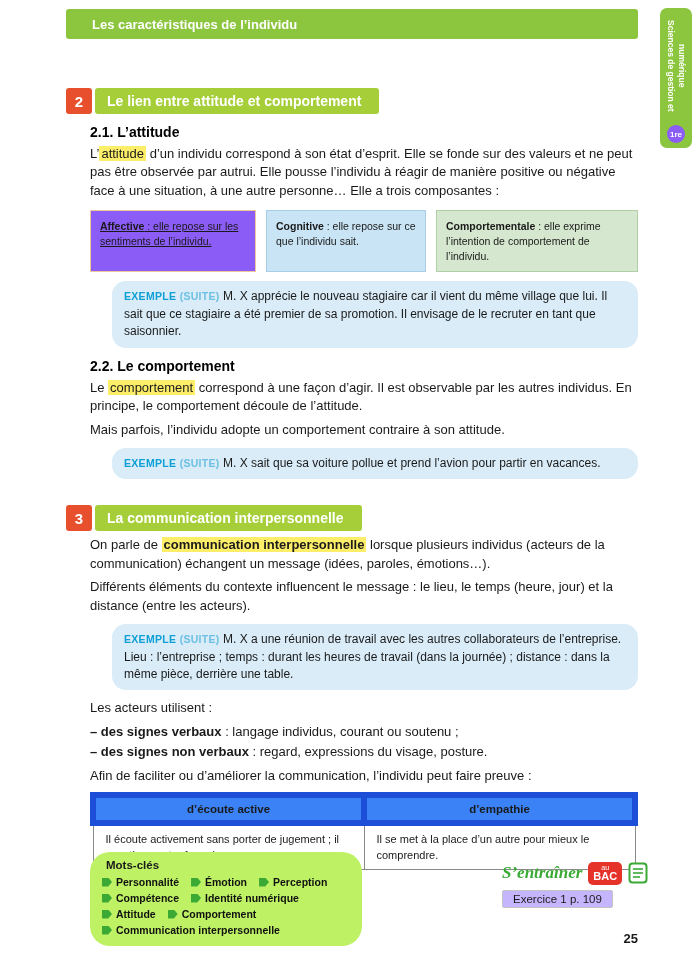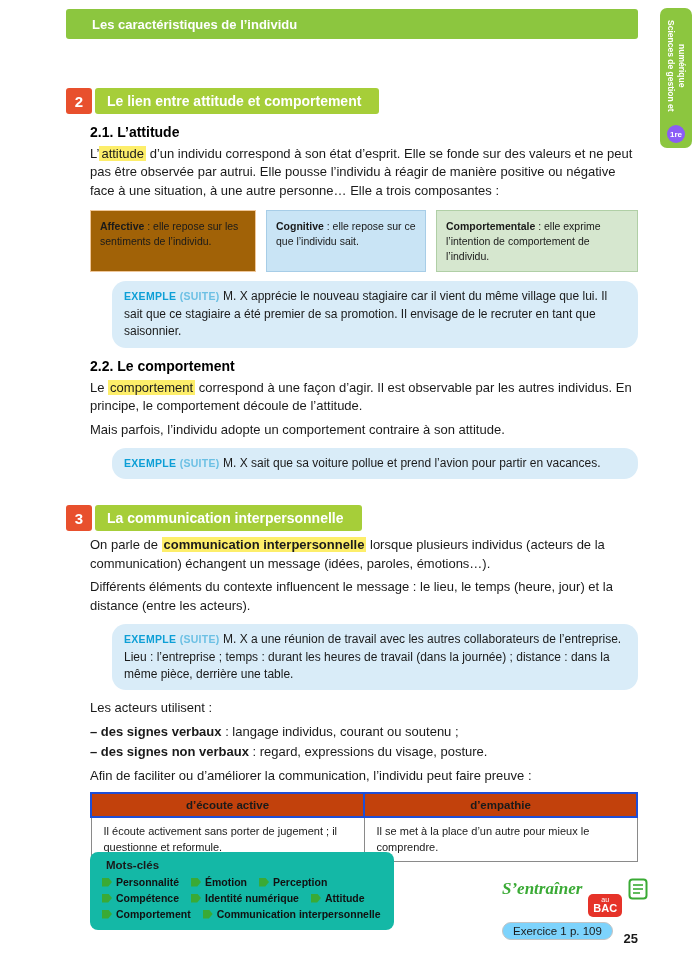--- a/index.html
+++ b/index.html
@@ -58,79 +58,79 @@
 
   h3.sub { font-size:14px; font-weight:bold; margin:10px 0 4px; color:#000; }
   p.body { font-size:13px; line-height:1.42; margin:5px 0; }
   .hl { background:#fdee6a; padding:0 2px; }
   .hl.b { font-weight:bold; }
 
   
   .components { display:flex; gap:10px; margin:10px 0 4px; }
   .comp-box { padding:8px 9px; font-size:10.5px; line-height:1.4; }
   .comp-box .lead { font-weight:bold; }
-  .comp-affective { flex:0 0 166px; background:#a16207; border:1px solid #efc79a; }
+  .comp-affective { flex:0 0 166px; background:#8b5cf6; border:1px solid #efc79a;text-decoration:underline; }
   .comp-cognitive { flex:0 0 160px; background:#c9e4f5; border:1px solid #a7cde7; }
   .comp-comportementale { flex:0 0 202px; background:#d6e7cf; border:1px solid #b0cfa6; }
 
   
   .exemple {
     margin:9px 12px 9px 22px; width:526px;
     background:#d9ecf8; border-radius:14px;
     padding:7px 12px; font-size:12px; line-height:1.45;
   }
   .ex-label { color:#0d9fd6; font-weight:bold; font-size:10.5px; letter-spacing:.3px; }
   .ex-suffix { color:#6cc0e4; font-weight:bold; font-size:10.5px; letter-spacing:.3px; }
 
   
   p.list-item { font-size:13px; line-height:1.42; margin:2px 0; }
   p.list-item .lead { font-weight:bold; }
 
   
   table.tbl { border-collapse:collapse; width:100%; margin-top:7px; }
   table.tbl th {
-    background:#c2410c; border:2px solid #1d4ed8;
+    background:#3b82f6; border:6px solid #1d4ed8;
     font-size:11.5px; font-weight:bold; padding:5px; text-align:center;
   }
   table.tbl td {
     border:1px solid #8a8a8a; background:#fff;
     font-size:11px; line-height:1.4; padding:6px 12px; vertical-align:top; width:50%;
   }
 
   
   .motscles {
-    position:absolute; left:90px; top:852px; width:304px;
-    background:#14b8a6; border-radius:8px; padding:7px 12px 10px;
+    position:absolute; left:90px; top:852px; width:272px;
+    background:#bef264; border-radius:20px; padding:7px 12px 10px;
   }
   .motscles-title { font-size:11.5px; font-weight:bold; margin:0 0 5px 4px; }
   .kw-wrap { display:flex; flex-wrap:wrap; column-gap:12px; row-gap:4px; }
   .kw { display:inline-flex; align-items:center; gap:4px; font-size:10.5px; font-weight:bold; color:#111; }
   .kw-icon {
     display:inline-block; width:10px; height:9px; background:#3aaa35;
     clip-path:polygon(0 0, 62% 0, 100% 50%, 62% 100%, 0 100%);
     flex:0 0 10px;
   }
 
   
   .train { position:absolute; left:502px; top:862px; width:150px; }
   .train-row { display:flex; align-items:center; gap:6px; }
   .train-script {
     font-family:"Liberation Serif", serif; font-style:italic; font-weight:bold;
     color:#3aaa35; font-size:17px;
   }
   .train-badge {
     background:#e63329; color:#fff; border-radius:5px;
-    padding:2px 5px; text-align:center; line-height:1.05;margin-top:32px;
+    padding:2px 5px; text-align:center; line-height:1.05;
   }
   .train-badge .au { display:block; font-size:7px; }
   .train-badge .bac { display:block; font-size:11px; font-weight:bold; }
   .train-exercise {
     margin-top:5px; display:inline-block;
-    border:1.5px solid #c4c4c4; border-radius:9px;
-    font-size:11.5px; padding:2px 10px; background:#7dd3fc;
+    border:1.5px solid #c4c4c4; border-radius:2px;
+    font-size:11.5px; padding:2px 10px; background:#c4b5fd;
   }
 
   .page-number { position:absolute; right:62px; bottom:26px; font-size:13px; font-weight:bold; }
 </style>
 </head>
 <body>
 
 <div class="page">
 
   <div class="top-bar">

